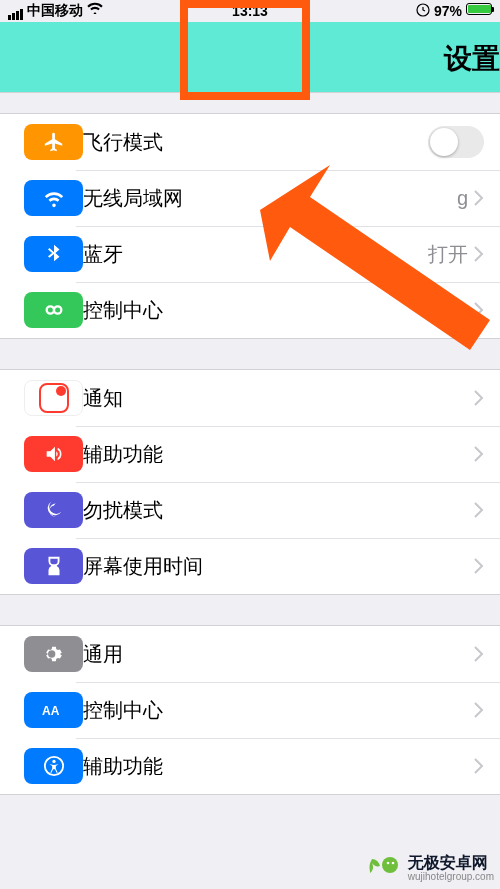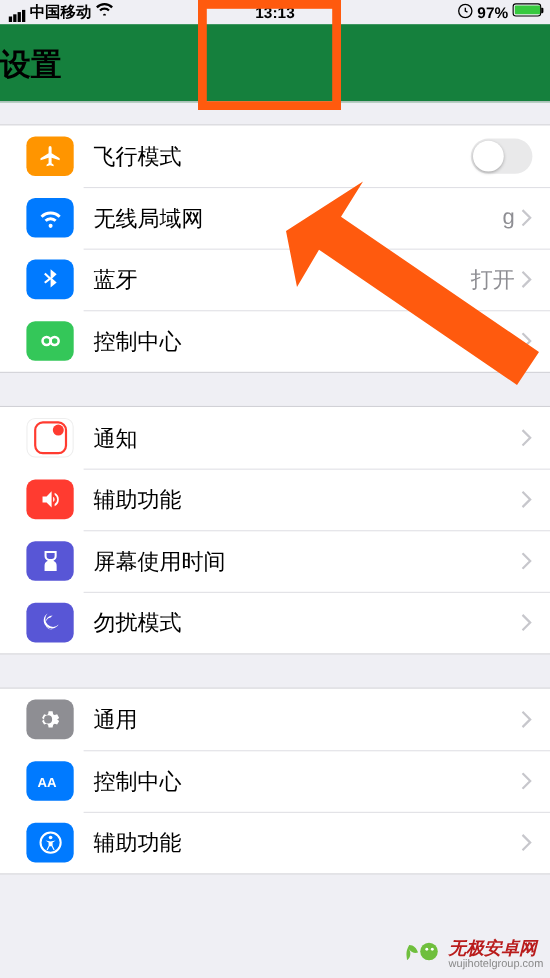--- a/index.html
+++ b/index.html
@@ -28,22 +28,22 @@
   .signal span:nth-child(1){height:5px;} .signal span:nth-child(2){height:7px;}
   .signal span:nth-child(3){height:9px;} .signal span:nth-child(4){height:11px;}
   .battery {
     width: 26px; height: 12px; border:1px solid #000; border-radius:3px;
     position:relative; display:inline-block;
   }
   .battery::after{ content:""; position:absolute; right:-3px; top:3px; width:2px; height:5px; background:#000; border-radius:0 1px 1px 0;}
   .battery-fill{ position:absolute; left:1px; top:1px; bottom:1px; width:96%; background:#37c93f; border-radius:1px;}
 
   .header {
-    background: #15803d;
-    text-align: left;
+    background: #5eead4;
+    text-align: right;
     padding: 18px 0 14px;
     font-size: 28px;
     font-weight: 700;
     border-bottom: 1px solid #d1d1d6;
   }
   .highlight-box{
     position:absolute;
     top:0; left:180px; width:130px; height:100px;
     border:8px solid #ff5a0e;
     pointer-events:none;
@@ -55,23 +55,23 @@
   .row {
     display:flex; align-items:center;
     height:56px;
     padding:0 16px 0 24px;
     position:relative;
   }
   .row + .row::before {
     content:""; position:absolute; left:76px; right:0; top:0; height:1px; background:#e0e0e5;
   }
   .icon-box{
-    width:43px; height:36px; border-radius:8px;
+    width:59px; height:36px; border-radius:8px;
     display:flex; align-items:center; justify-content:center;
-    color:#fff; flex-shrink:0; margin-right:18px;
+    color:#fff; flex-shrink:0; 
   }
   .ic-orange{background:#ff9500;} .ic-blue{background:#007aff;}
   .ic-green{background:#34c759;} .ic-red{background:#ff3b30;}
   .ic-purple{background:#5856d6;} .ic-gray{background:#8e8e93;}
   .row-label{ font-size:20px; flex:1; color:#000;}
   .row-value{ font-size:20px; color:#8e8e93; margin-right:6px;}
   .chevron{ color:#c7c7cc; }
   .toggle{
     width:56px; height:32px; background:#e9e9ea; border-radius:16px; position:relative;
   }
@@ -85,21 +85,21 @@
     left:240px; top:115px;
   }
   
   .watermark{
     position:absolute; right:6px; bottom:6px;
     display:flex; align-items:center; gap:6px;
     font-size:12px; color:#555; z-index:10;
   }
   .wm-logo{ width:36px; height:30px; position:relative;}
   .wm-text{ line-height:1.1;}
-  .wm-text .big{ font-size:16px; font-weight:700; color:#b91c1c;font-style:italic;}
+  .wm-text .big{ font-size:16px; font-weight:700; color:#0f172a;}
   .wm-text .small{ font-size:10px; color:#888;}
 </style>
 </head>
 <body>
 
 <div class="status-bar">
   <div class="sb-left">
     <span class="signal">
         <span></span>
         <span></span>
@@ -202,36 +202,36 @@
         </svg>
     </div>
     <span class="row-label">辅助功能</span>
     <svg class="chevron" width="10" height="16" viewBox="0 0 10 16">
         <path d="M1 1l7 7-7 7" stroke="#c7c7cc" stroke-width="2" fill="none"></path>
       </svg>
   </div>
   <div class="row">
     <div class="icon-box ic-purple">
       <svg width="22" height="22" viewBox="0 0 24 24" fill="#fff">
-          <path d="M6 2h12v5a5 5 0 01-3 4.6V12a5 5 0 013 4.6V22H6v-5.4A5 5 0 019 12v-.4A5 5 0 016 7V2zm2 2v3a3 3 0 003 3h2a3 3 0 003-3V4H8z"></path>
-        </svg>
-    </div>
-    <span class="row-label">屏幕使用时间</span>
-    <svg class="chevron" width="10" height="16" viewBox="0 0 10 16">
-        <path d="M1 1l7 7-7 7" stroke="#c7c7cc" stroke-width="2" fill="none"></path>
-      </svg>
-  </div>
-  <div class="row">
-    <div class="icon-box ic-purple">
-      <svg width="22" height="22" viewBox="0 0 24 24" fill="#fff">
           <path d="M12 3a7 7 0 000 14 6 6 0 01-2-12 7 7 0 012-2z" transform="translate(2 2)"></path>
           <path d="M20 14A8 8 0 119 3a7 7 0 1011 11z"></path>
         </svg>
     </div>
     <span class="row-label">勿扰模式</span>
+    <svg class="chevron" width="10" height="16" viewBox="0 0 10 16">
+        <path d="M1 1l7 7-7 7" stroke="#c7c7cc" stroke-width="2" fill="none"></path>
+      </svg>
+  </div>
+  <div class="row">
+    <div class="icon-box ic-purple">
+      <svg width="22" height="22" viewBox="0 0 24 24" fill="#fff">
+          <path d="M6 2h12v5a5 5 0 01-3 4.6V12a5 5 0 013 4.6V22H6v-5.4A5 5 0 019 12v-.4A5 5 0 016 7V2zm2 2v3a3 3 0 003 3h2a3 3 0 003-3V4H8z"></path>
+        </svg>
+    </div>
+    <span class="row-label">屏幕使用时间</span>
     <svg class="chevron" width="10" height="16" viewBox="0 0 10 16">
         <path d="M1 1l7 7-7 7" stroke="#c7c7cc" stroke-width="2" fill="none"></path>
       </svg>
   </div>
 </div>
 
 <div class="gap"></div>
 
 <div class="group">
   <div class="row">

